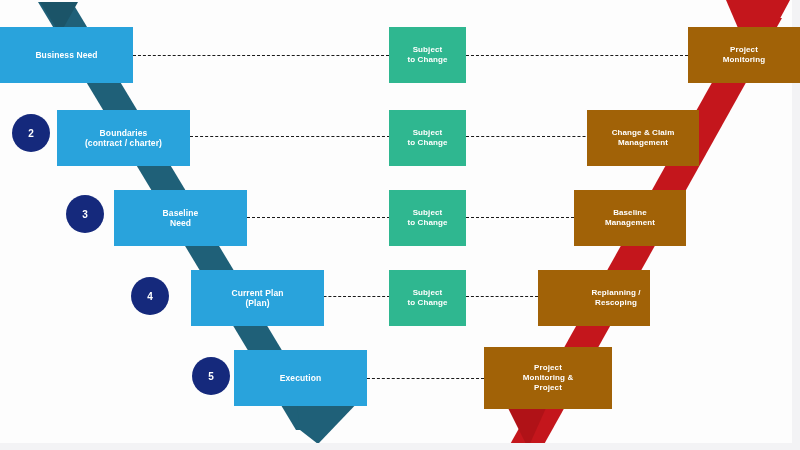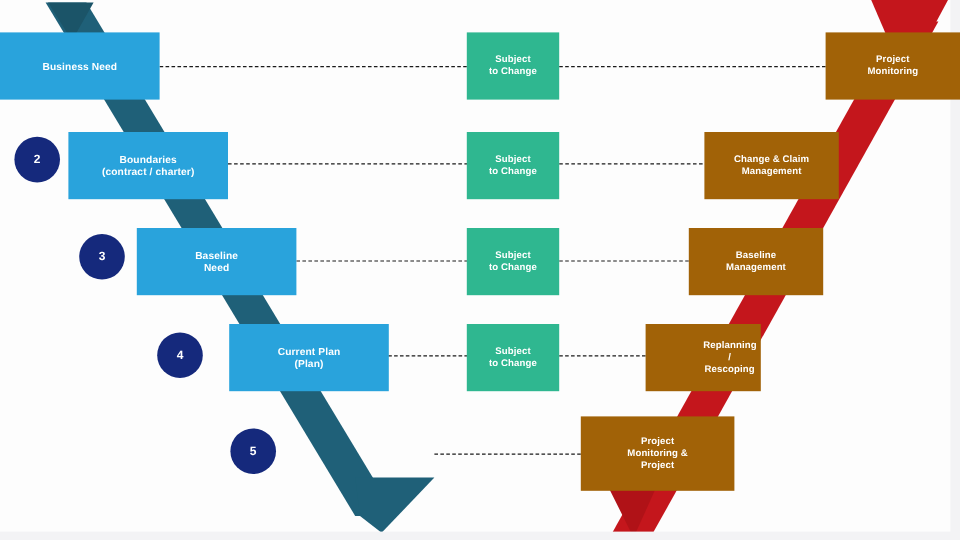--- a/index.html
+++ b/index.html
@@ -132,20 +132,23 @@
   <div class="node blue-node" style="left:114px; top:190px; width:133px; height:56px;">
     <span class="ln">Baseline</span>
     <span class="ln">Need</span>
   </div>
 
   <div class="node blue-node" style="left:171px; top:270px; width:133px; height:56px;margin-left:20px;">
     <span class="ln">Current Plan</span>
     <span class="ln">(Plan)</span>
   </div>
 
+  <div class="node blue-node" style="left:234px; top:350px; width:133px; height:56px;">
+    <span class="ln">Execution</span>
+  </div>
 
   <div class="step-circle" style="left:12px; top:114px; width:38px; height:38px;">
     <span>2</span>
   </div>
   <div class="step-circle" style="left:66px; top:195px; width:38px; height:38px;">
     <span>3</span>
   </div>
   <div class="step-circle" style="left:131px; top:277px; width:38px; height:38px;">
     <span>4</span>
   </div>
@@ -181,21 +184,21 @@
   <div class="node red-node" style="left:587px; top:110px; width:112px; height:56px;">
     <span class="ln">Change &amp; Claim</span>
     <span class="ln">Management</span>
   </div>
 
   <div class="node red-node" style="left:574px; top:190px; width:112px; height:56px;">
     <span class="ln">Baseline</span>
     <span class="ln">Management</span>
   </div>
 
-  <div class="node red-node" style="left:538px; top:270px; width:96px; height:56px;padding-left:48px;">
+  <div class="node red-node" style="left:538px; top:270px; width:112px; height:56px;padding-left:48px;">
     <span class="ln">Replanning /</span>
     <span class="ln">Rescoping</span>
   </div>
 
   <div class="node red-node" style="left:484px; top:347px; width:128px; height:62px;">
     <span class="ln">Project</span>
     <span class="ln">Monitoring &amp;</span>
     <span class="ln">Project</span>
   </div>
 

